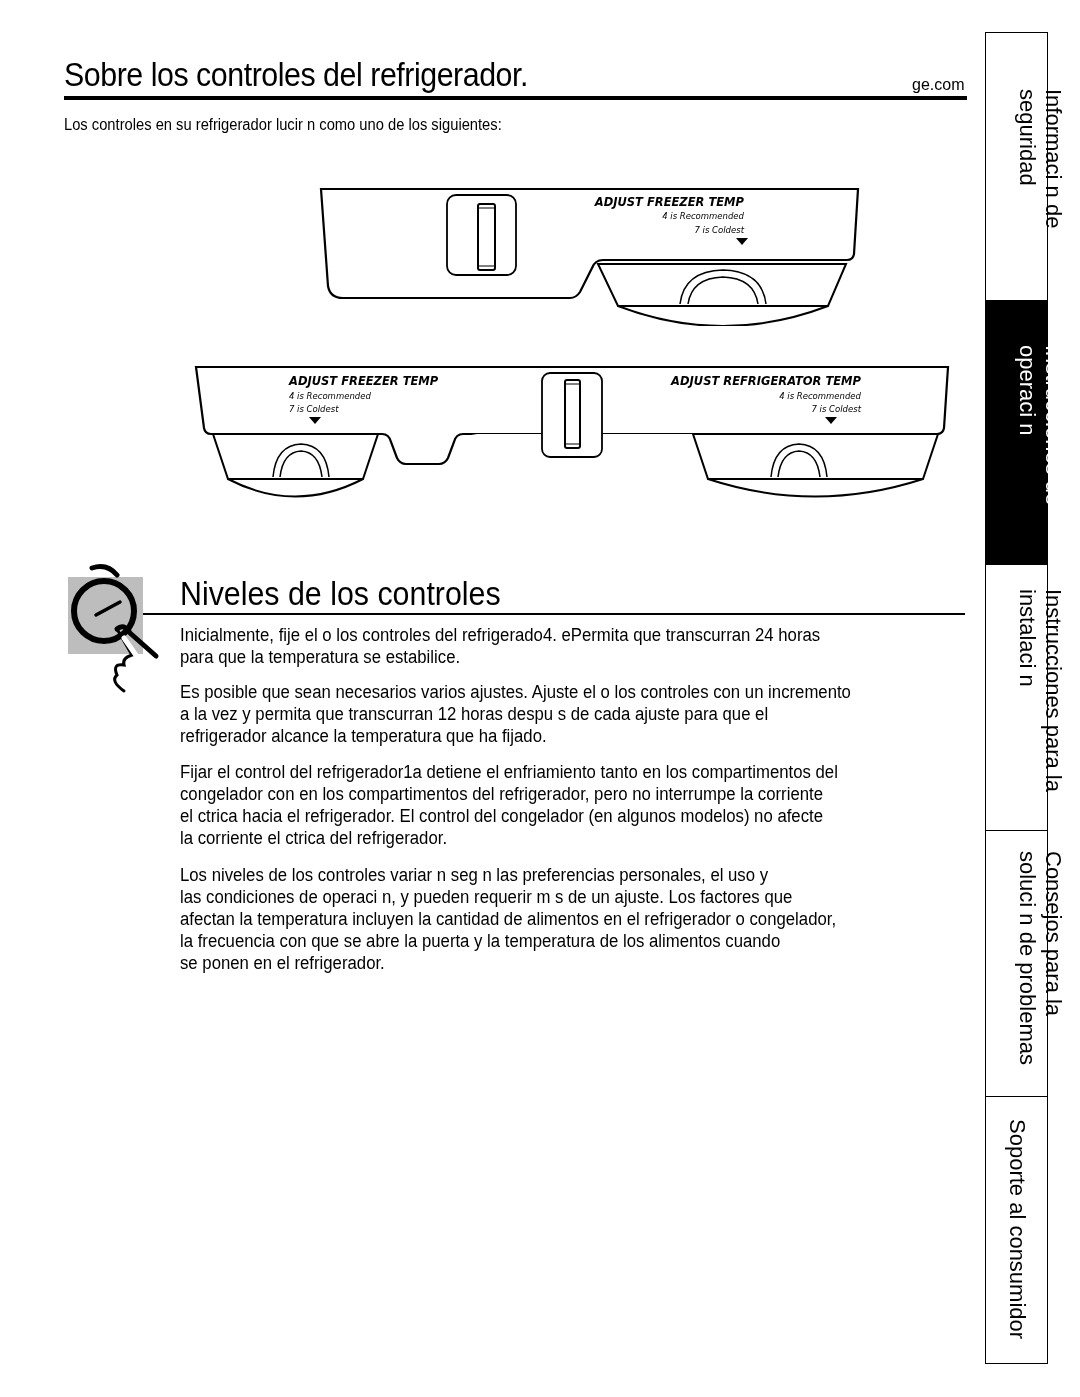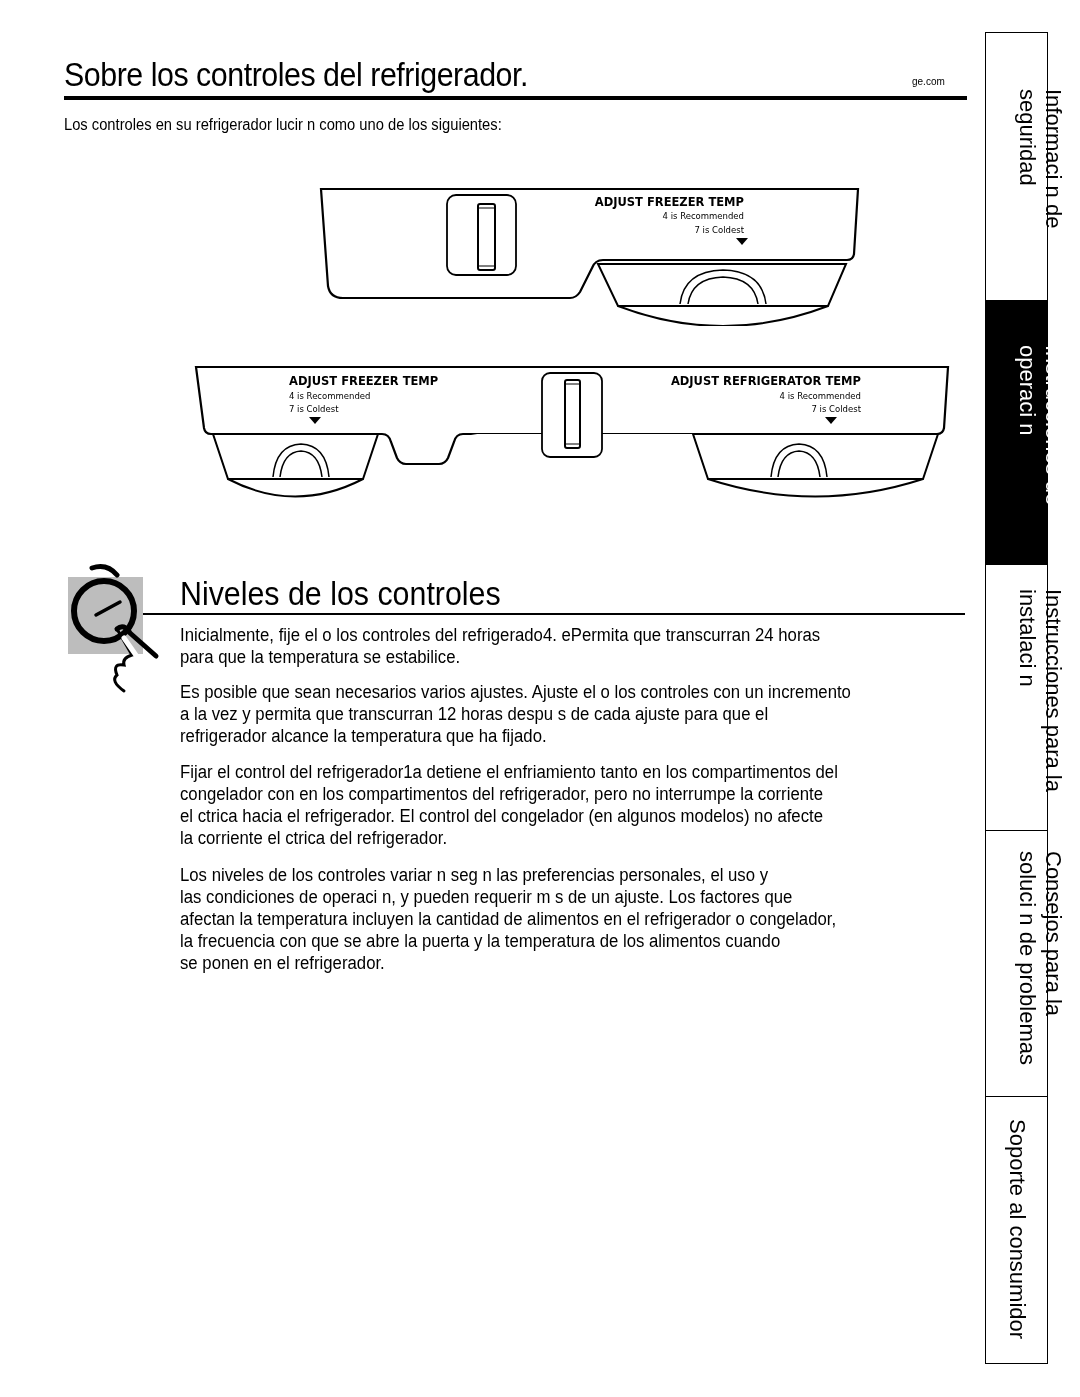--- a/index.html
+++ b/index.html
@@ -1,22 +1,22 @@
 <!DOCTYPE html>
 <html><head>
 <meta charset="utf-8">
 <style>
   html, body { margin:0; padding:0; background:#fff; }
   body { width:1080px; height:1397px; position:relative; overflow:hidden; font-family:"Liberation Sans", sans-serif; color:#000; }
   .title { position:absolute; left:64px; top:56px; font-size:33px; letter-spacing:-0.5px; transform:scaleX(0.92); transform-origin:left; white-space:nowrap; }
-  .site { position:absolute; left:912px; top:76px; font-size:10px; }
+  .site { position:absolute; left:912px; top:76px; font-size:16px; }
   .rule-top { position:absolute; left:64px; top:96px; width:903px; height:4px; background:#000; }
   .intro { position:absolute; left:64px; top:116px; font-size:16px; transform:scaleX(0.92); transform-origin:left; white-space:nowrap; }
 
-  .panel { position:absolute; }
+  .panel { position:absolute;font-style:italic; }
   .panel svg { display:block; }
   .lbl-h { font-family:"DejaVu Sans", sans-serif; font-weight:bold; font-size:11.5px; }
   .lbl-s { font-family:"DejaVu Sans", sans-serif; font-size:8.5px; }
 
   .icon-box { position:absolute; left:68px; top:577px; width:75px; height:77px; background:#bdbdbd; }
   .icon-svg { position:absolute; left:62px; top:563px; }
   .h2 { position:absolute; left:180px; top:575px; font-size:33px; transform:scaleX(0.92); transform-origin:left; white-space:nowrap; }
   .rule-mid { position:absolute; left:143px; top:613px; width:822px; height:2px; background:#000; }
   .body { position:absolute; left:180px; width:810px; font-size:18px; line-height:22px; transform:scaleX(0.93); transform-origin:left; }
   .body p { margin:0; white-space:nowrap; }

